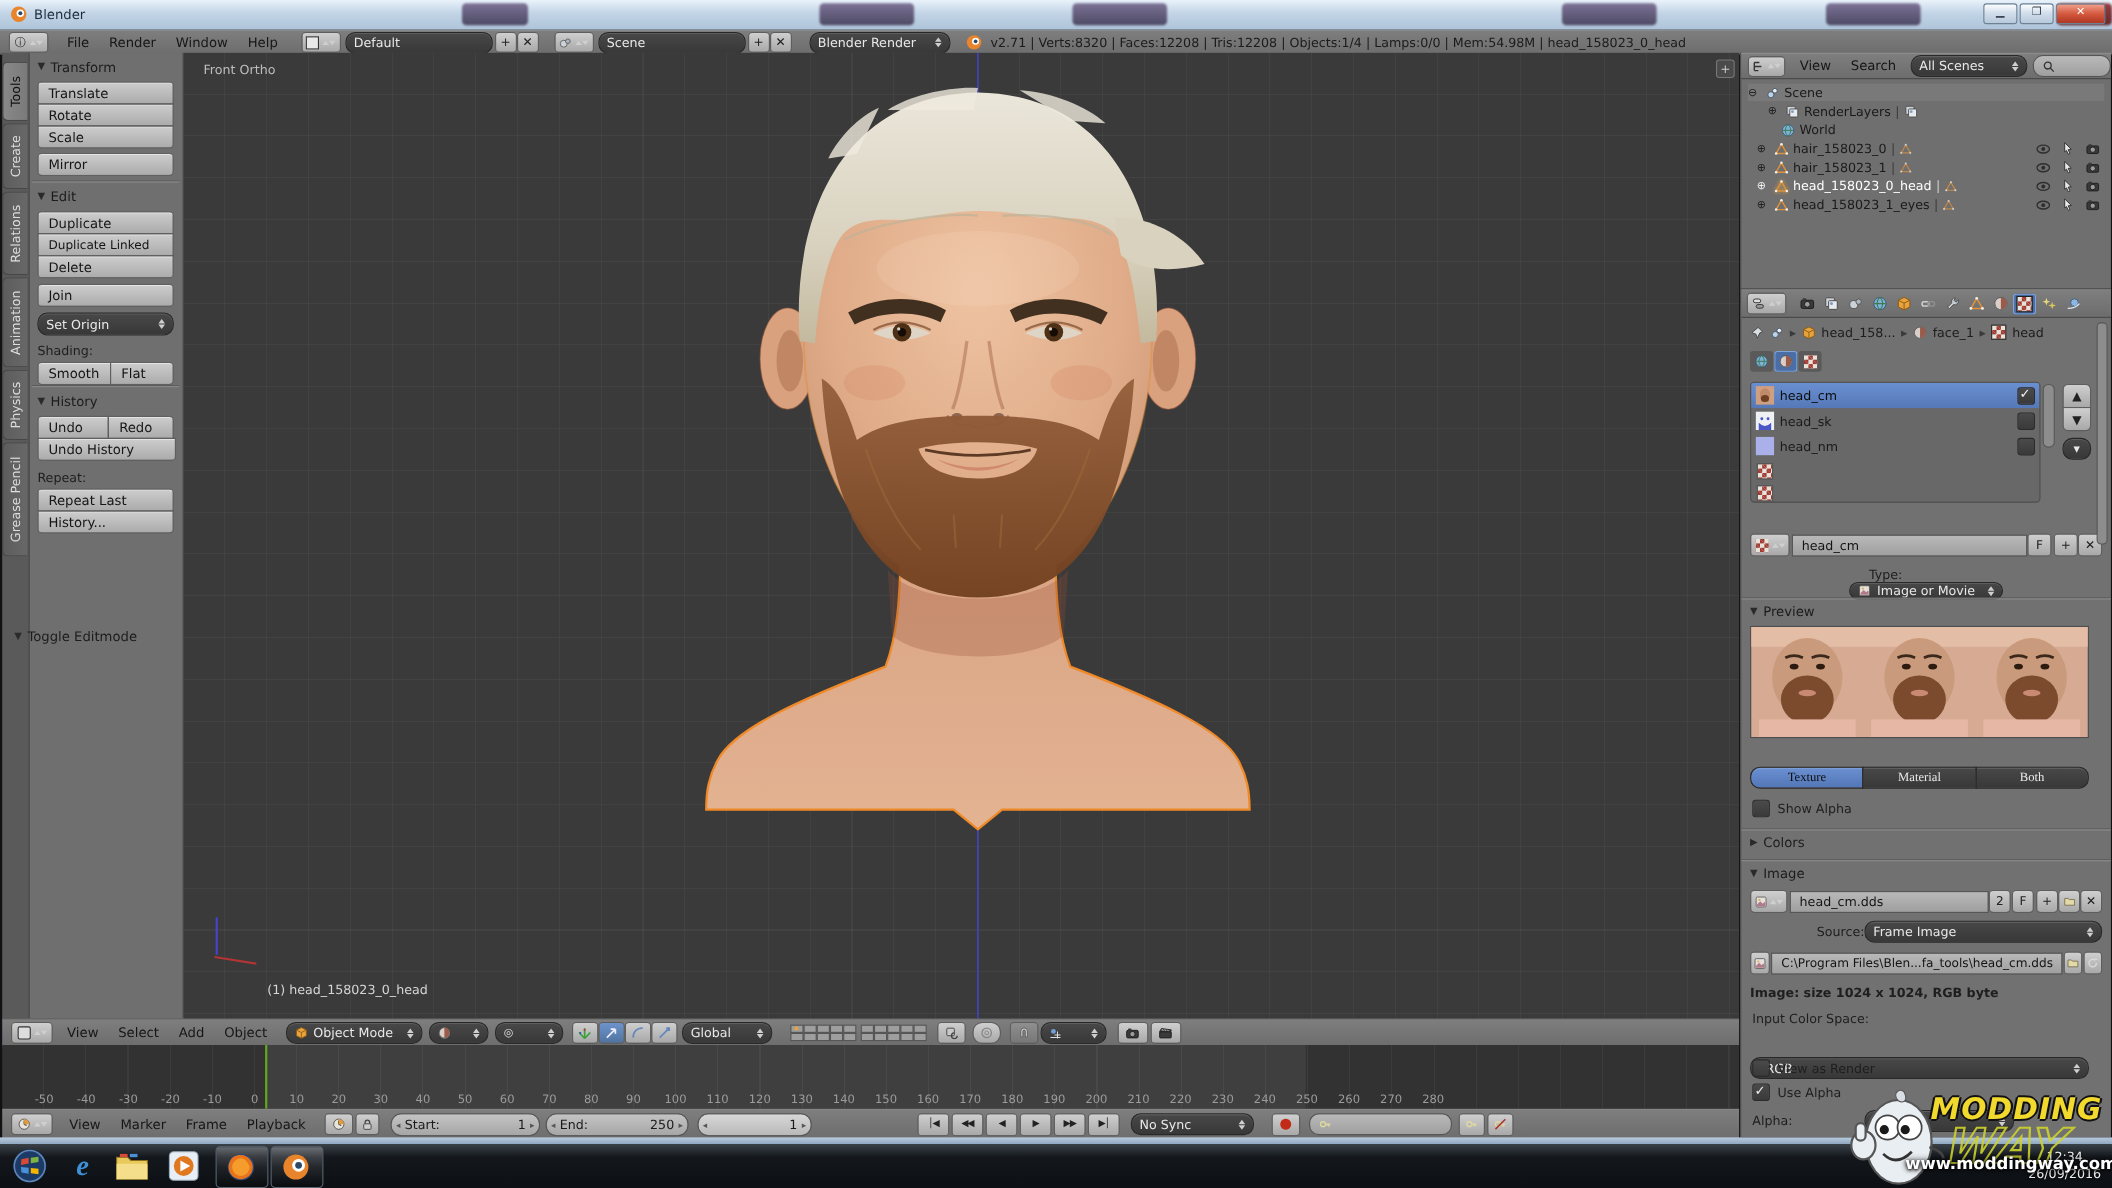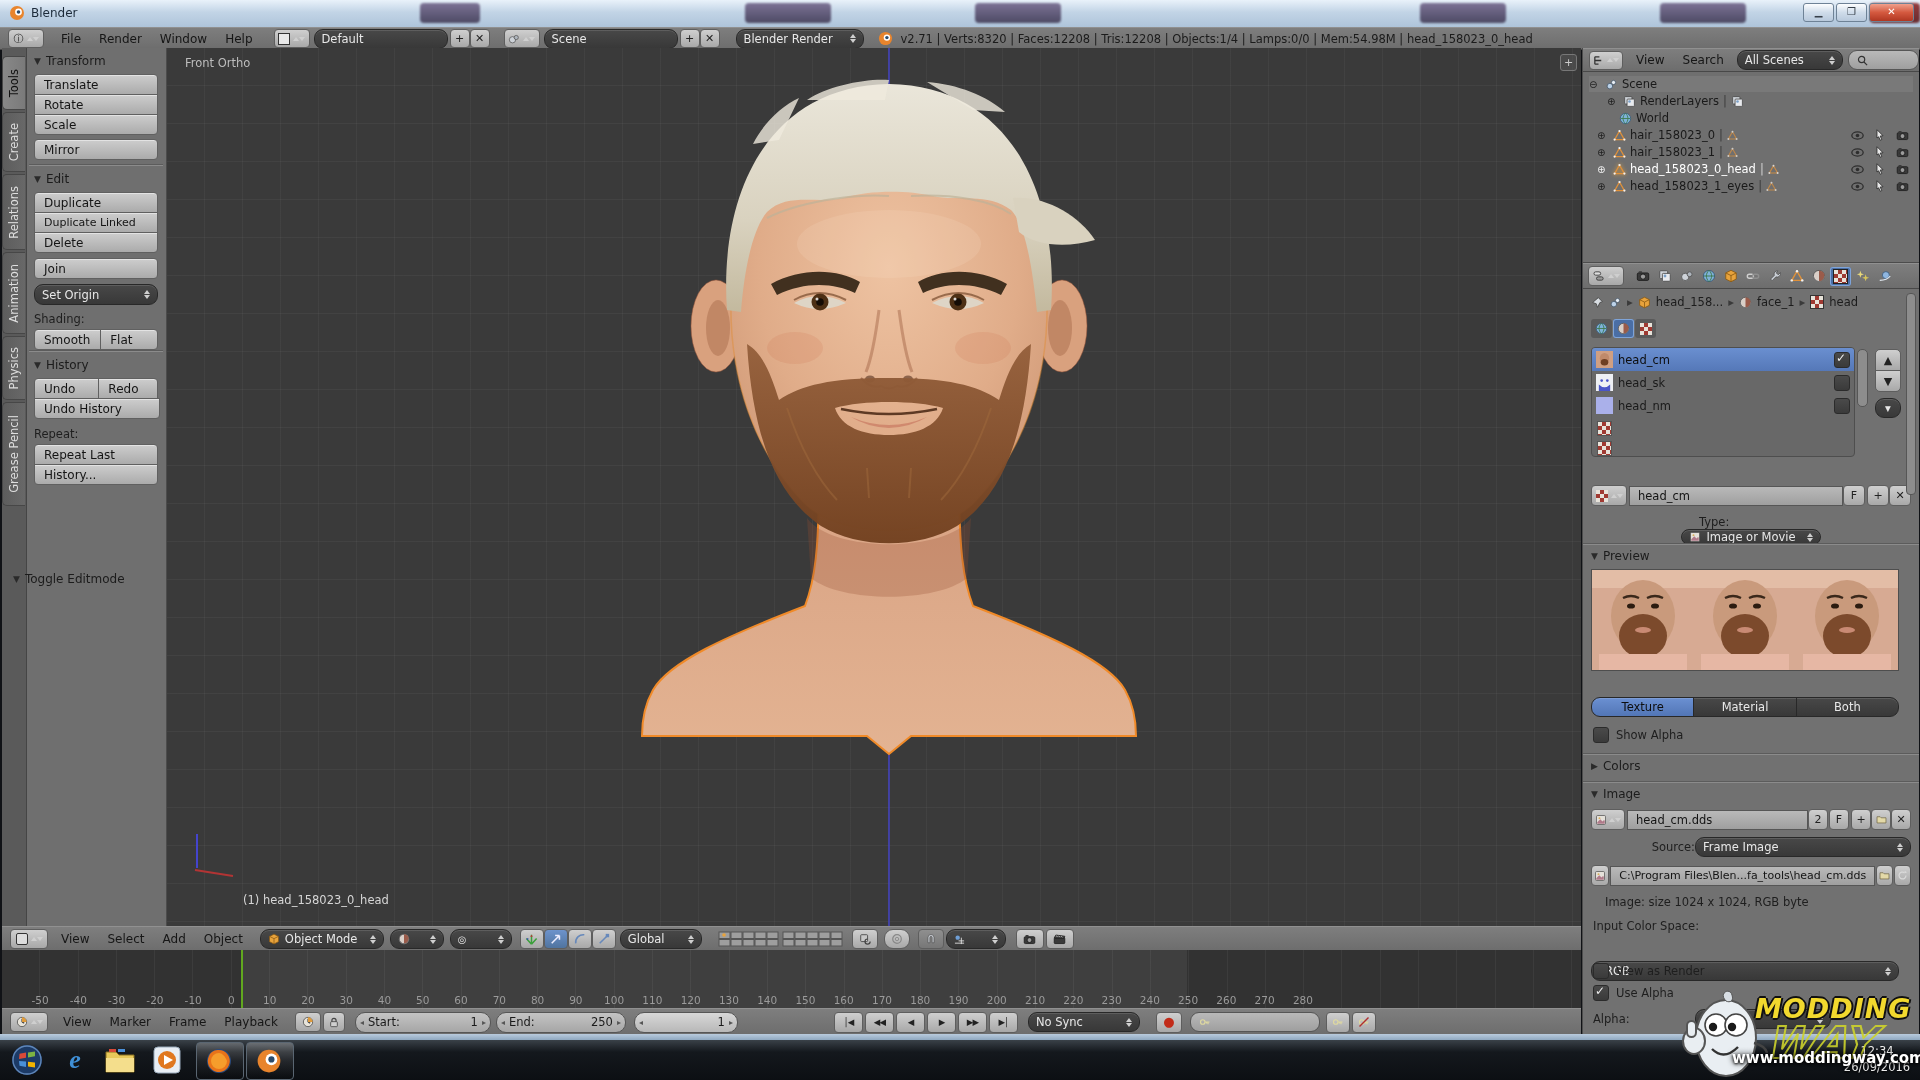--- a/index.html
+++ b/index.html
@@ -1051,21 +1051,21 @@
           <ellipse cx="0" cy="66" rx="24" ry="22" fill="#7c4a2c"></ellipse>
           <ellipse cx="-12" cy="36" rx="4" ry="2.6" fill="#2c1c10"></ellipse>
             <ellipse cx="12" cy="36" rx="4" ry="2.6" fill="#2c1c10"></ellipse>
           <path d="M-20 28 Q-12 24 -4 28 M4 28 Q12 24 20 28" stroke="#3a281a" stroke-width="2.4" fill="none"></path>
           <ellipse cx="0" cy="60" rx="8" ry="3" fill="#c98a74"></ellipse>
           <rect x="-44" y="84" width="88" height="16" fill="#e6b7a4"></rect>
         </g>
       </g>
     </svg>
 
-    <div class="abs" style="left:8px;top:434px;display:flex;width:308px;">
+    <div class="abs" style="left:8px;top:434px;display:flex;width:308px;font-family:Liberation Serif, serif;">
       <div class="dd" style="flex:1;border-radius:9px 0 0 9px;background:linear-gradient(#6b90d2,#5276b6);justify-content:center;">
           <span style="color:#0e0e0e;">Texture</span>
         </div>
       <div class="dd" style="flex:1;border-radius:0;margin-left:-1px;justify-content:center;">
           <span>Material</span>
         </div>
       <div class="dd" style="flex:1;border-radius:0 9px 9px 0;margin-left:-1px;justify-content:center;">
           <span>Both</span>
         </div>
     </div>
@@ -1140,21 +1140,21 @@
           <svg width="11" height="11">
             <use href="#i-folder"></use>
           </svg>
         </div>
       <div class="sqbtn" style="width:20px;height:19px;margin-left:1px;">
           <svg width="11" height="11">
             <use href="#i-refresh"></use>
           </svg>
         </div>
     </div>
-    <div class="abs darklabel" style="left:22px;top:632px;">Image: size 1024 x 1024, RGB byte</div>
+    <div class="abs darklabel" style="left:8px;top:632px;font-weight:bold;">Image: size 1024 x 1024, RGB byte</div>
     <div class="abs darklabel" style="left:10px;top:656px;">Input Color Space:</div>
     <div class="abs dd" style="left:8px;top:672px;width:292px;">
       <span>sRGB</span>
         <span class="ud">
           <i class="up"></i>
           <i class="dn"></i>
         </span>
     </div>
     <div class="abs" style="left:10px;top:700px;display:flex;align-items:center;gap:7px;">
       <span class="chk"></span>

